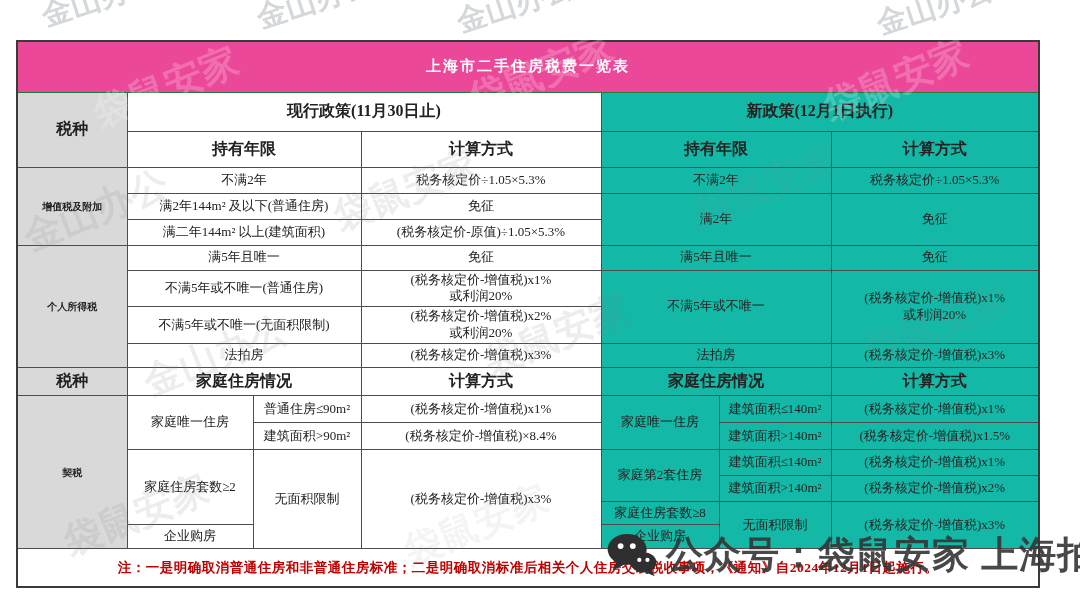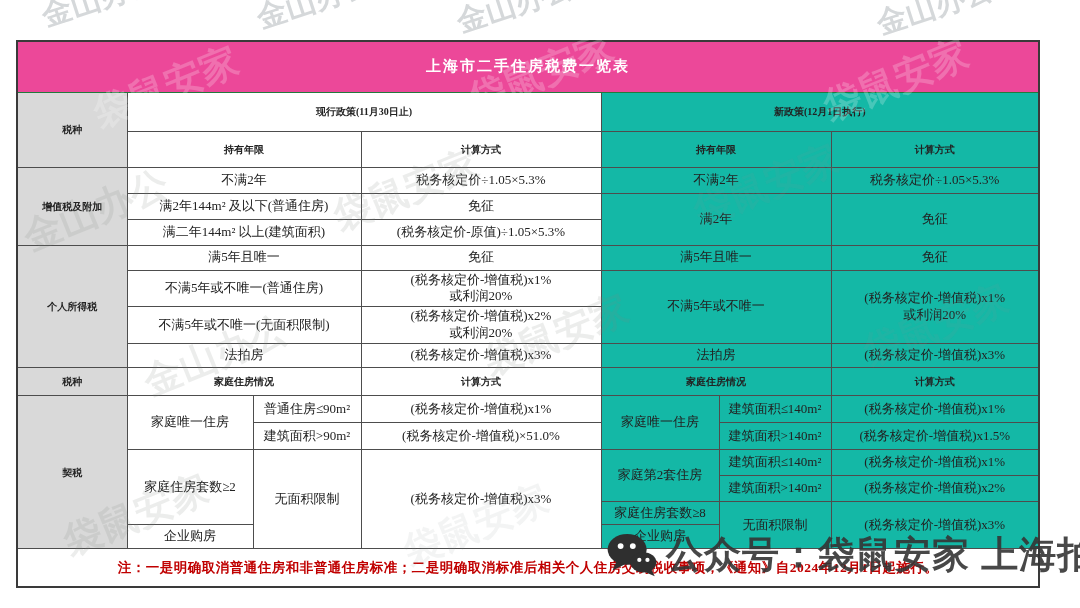--- a/index.html
+++ b/index.html
@@ -7,21 +7,21 @@
           font-family:"Liberation Serif","DejaVu Serif",serif;}
   
   table.tax{position:absolute;left:16px;top:40px;width:1022px;border-collapse:collapse;
             table-layout:fixed;border:2px solid #3a3a3a;}
   td{border:1px solid #4d4d4d;text-align:center;vertical-align:middle;
      font-size:13px;color:#222;padding:1px 3px;line-height:1.3;overflow:hidden;}
   .title-cell{background:#ec4899;color:#ffffff;font-weight:bold;font-size:15px;
               letter-spacing:2px;border:1px solid #237a3c;}
   .gray{background:#d9d9d9;}
   .yellow{background:#14b8a6;}
-  .head{font-weight:bold;font-size:10px;}
+  .head{font-weight:bold;font-size:16px;}
   .seclabel{font-weight:bold;font-size:10px;margin-top:40px;}
   .pre{white-space:pre-line;}
   .note-cell{color:#c00000;font-weight:bold;font-size:13.5px;letter-spacing:.5px;}
   
   .wm{position:absolute;font-family:"Liberation Sans","DejaVu Sans",sans-serif;
       font-weight:bold;font-size:38px;white-space:nowrap;pointer-events:none;
       color:rgba(125,135,130,0.15);transform:rotate(-22deg);z-index:3;}
   .wm.on-green{color:rgba(255,255,255,0.22);}
   .wm.top-frag{font-size:30px;color:rgba(150,158,163,0.4);transform:rotate(-18deg);}
   .wm.faint{color:rgba(140,148,144,0.10);}
@@ -140,21 +140,21 @@
       <td rowspan="6" class="gray seclabel">契税</td>
       <td rowspan="2">家庭唯一住房</td>
       <td>普通住房≤90m²</td>
       <td>(税务核定价-增值税)x1%</td>
       <td rowspan="2" class="yellow">家庭唯一住房</td>
       <td class="yellow">建筑面积≤140m²</td>
       <td class="yellow">(税务核定价-增值税)x1%</td>
     </tr>
     <tr style="height:27px">
       <td>建筑面积&gt;90m²</td>
-      <td>(税务核定价-增值税)×51.0%</td>
+      <td>(税务核定价-增值税)×8.4%</td>
       <td class="yellow">建筑面积&gt;140m²</td>
       <td class="yellow">(税务核定价-增值税)x1.5%</td>
     </tr>
     <tr style="height:26px">
       <td rowspan="3">家庭住房套数≥2</td>
       <td rowspan="4">无面积限制</td>
       <td rowspan="4">(税务核定价-增值税)x3%</td>
       <td rowspan="2" class="yellow">家庭第2套住房</td>
       <td class="yellow">建筑面积≤140m²</td>
       <td class="yellow">(税务核定价-增值税)x1%</td>

